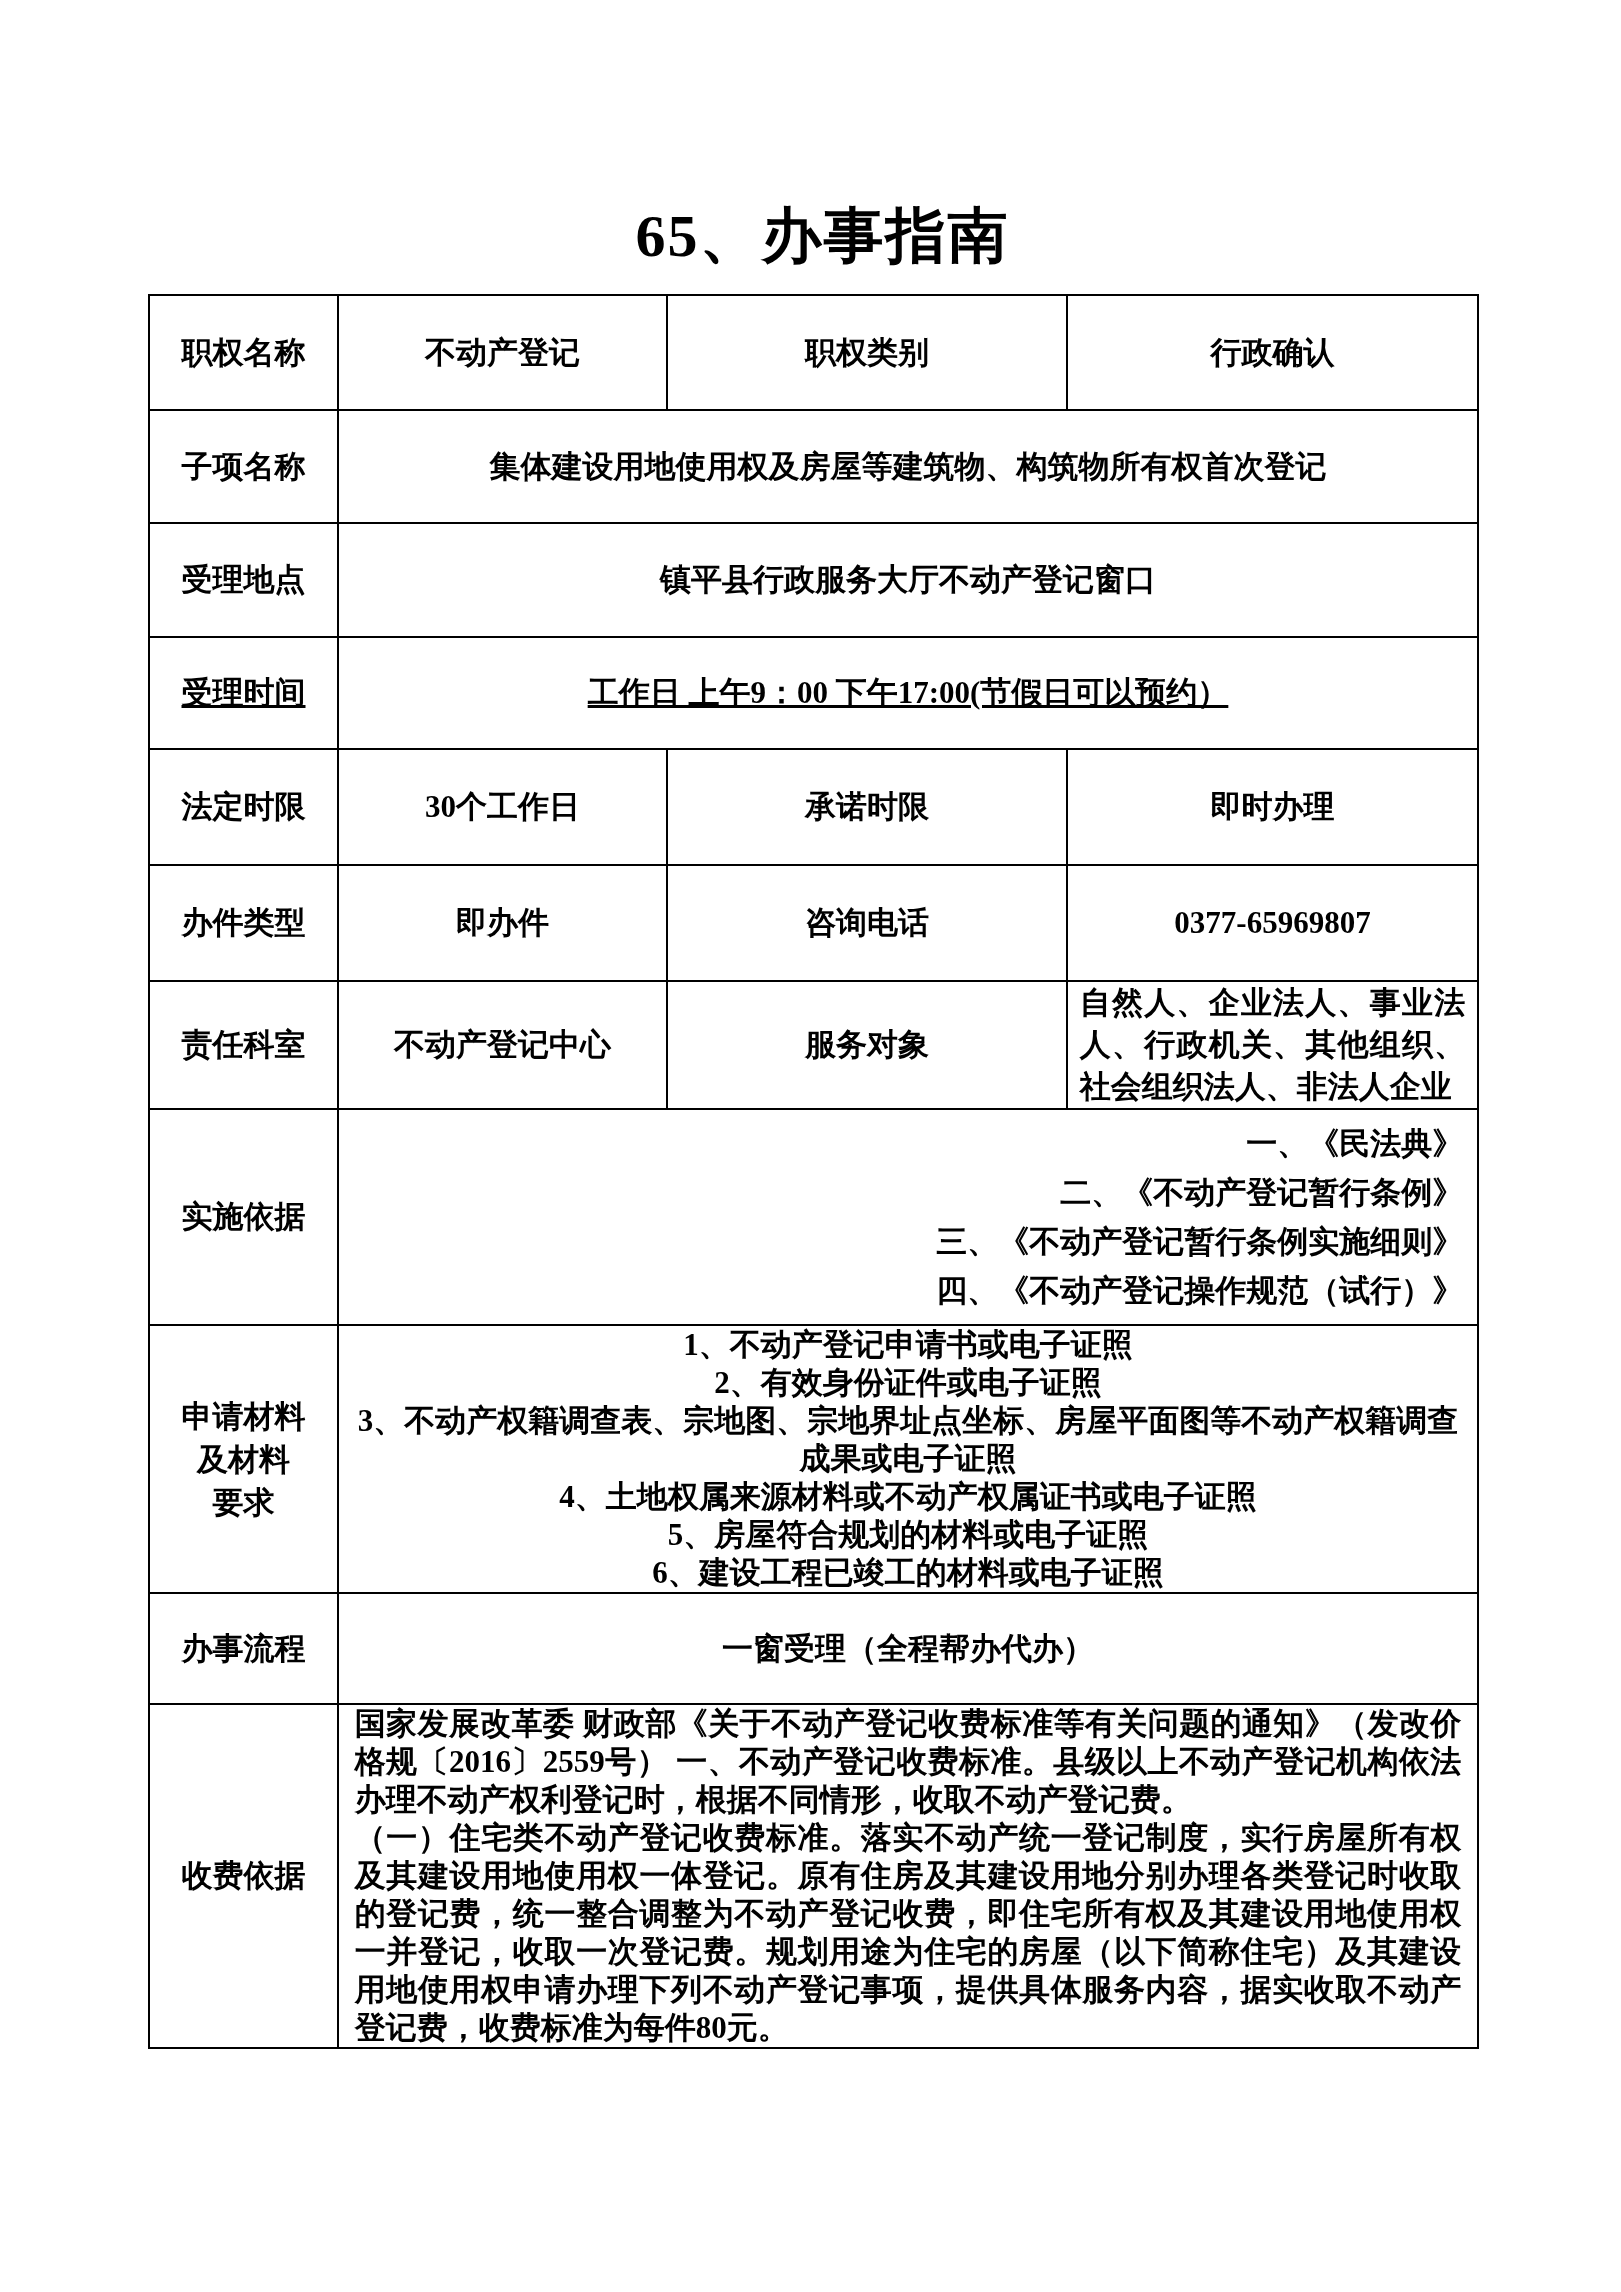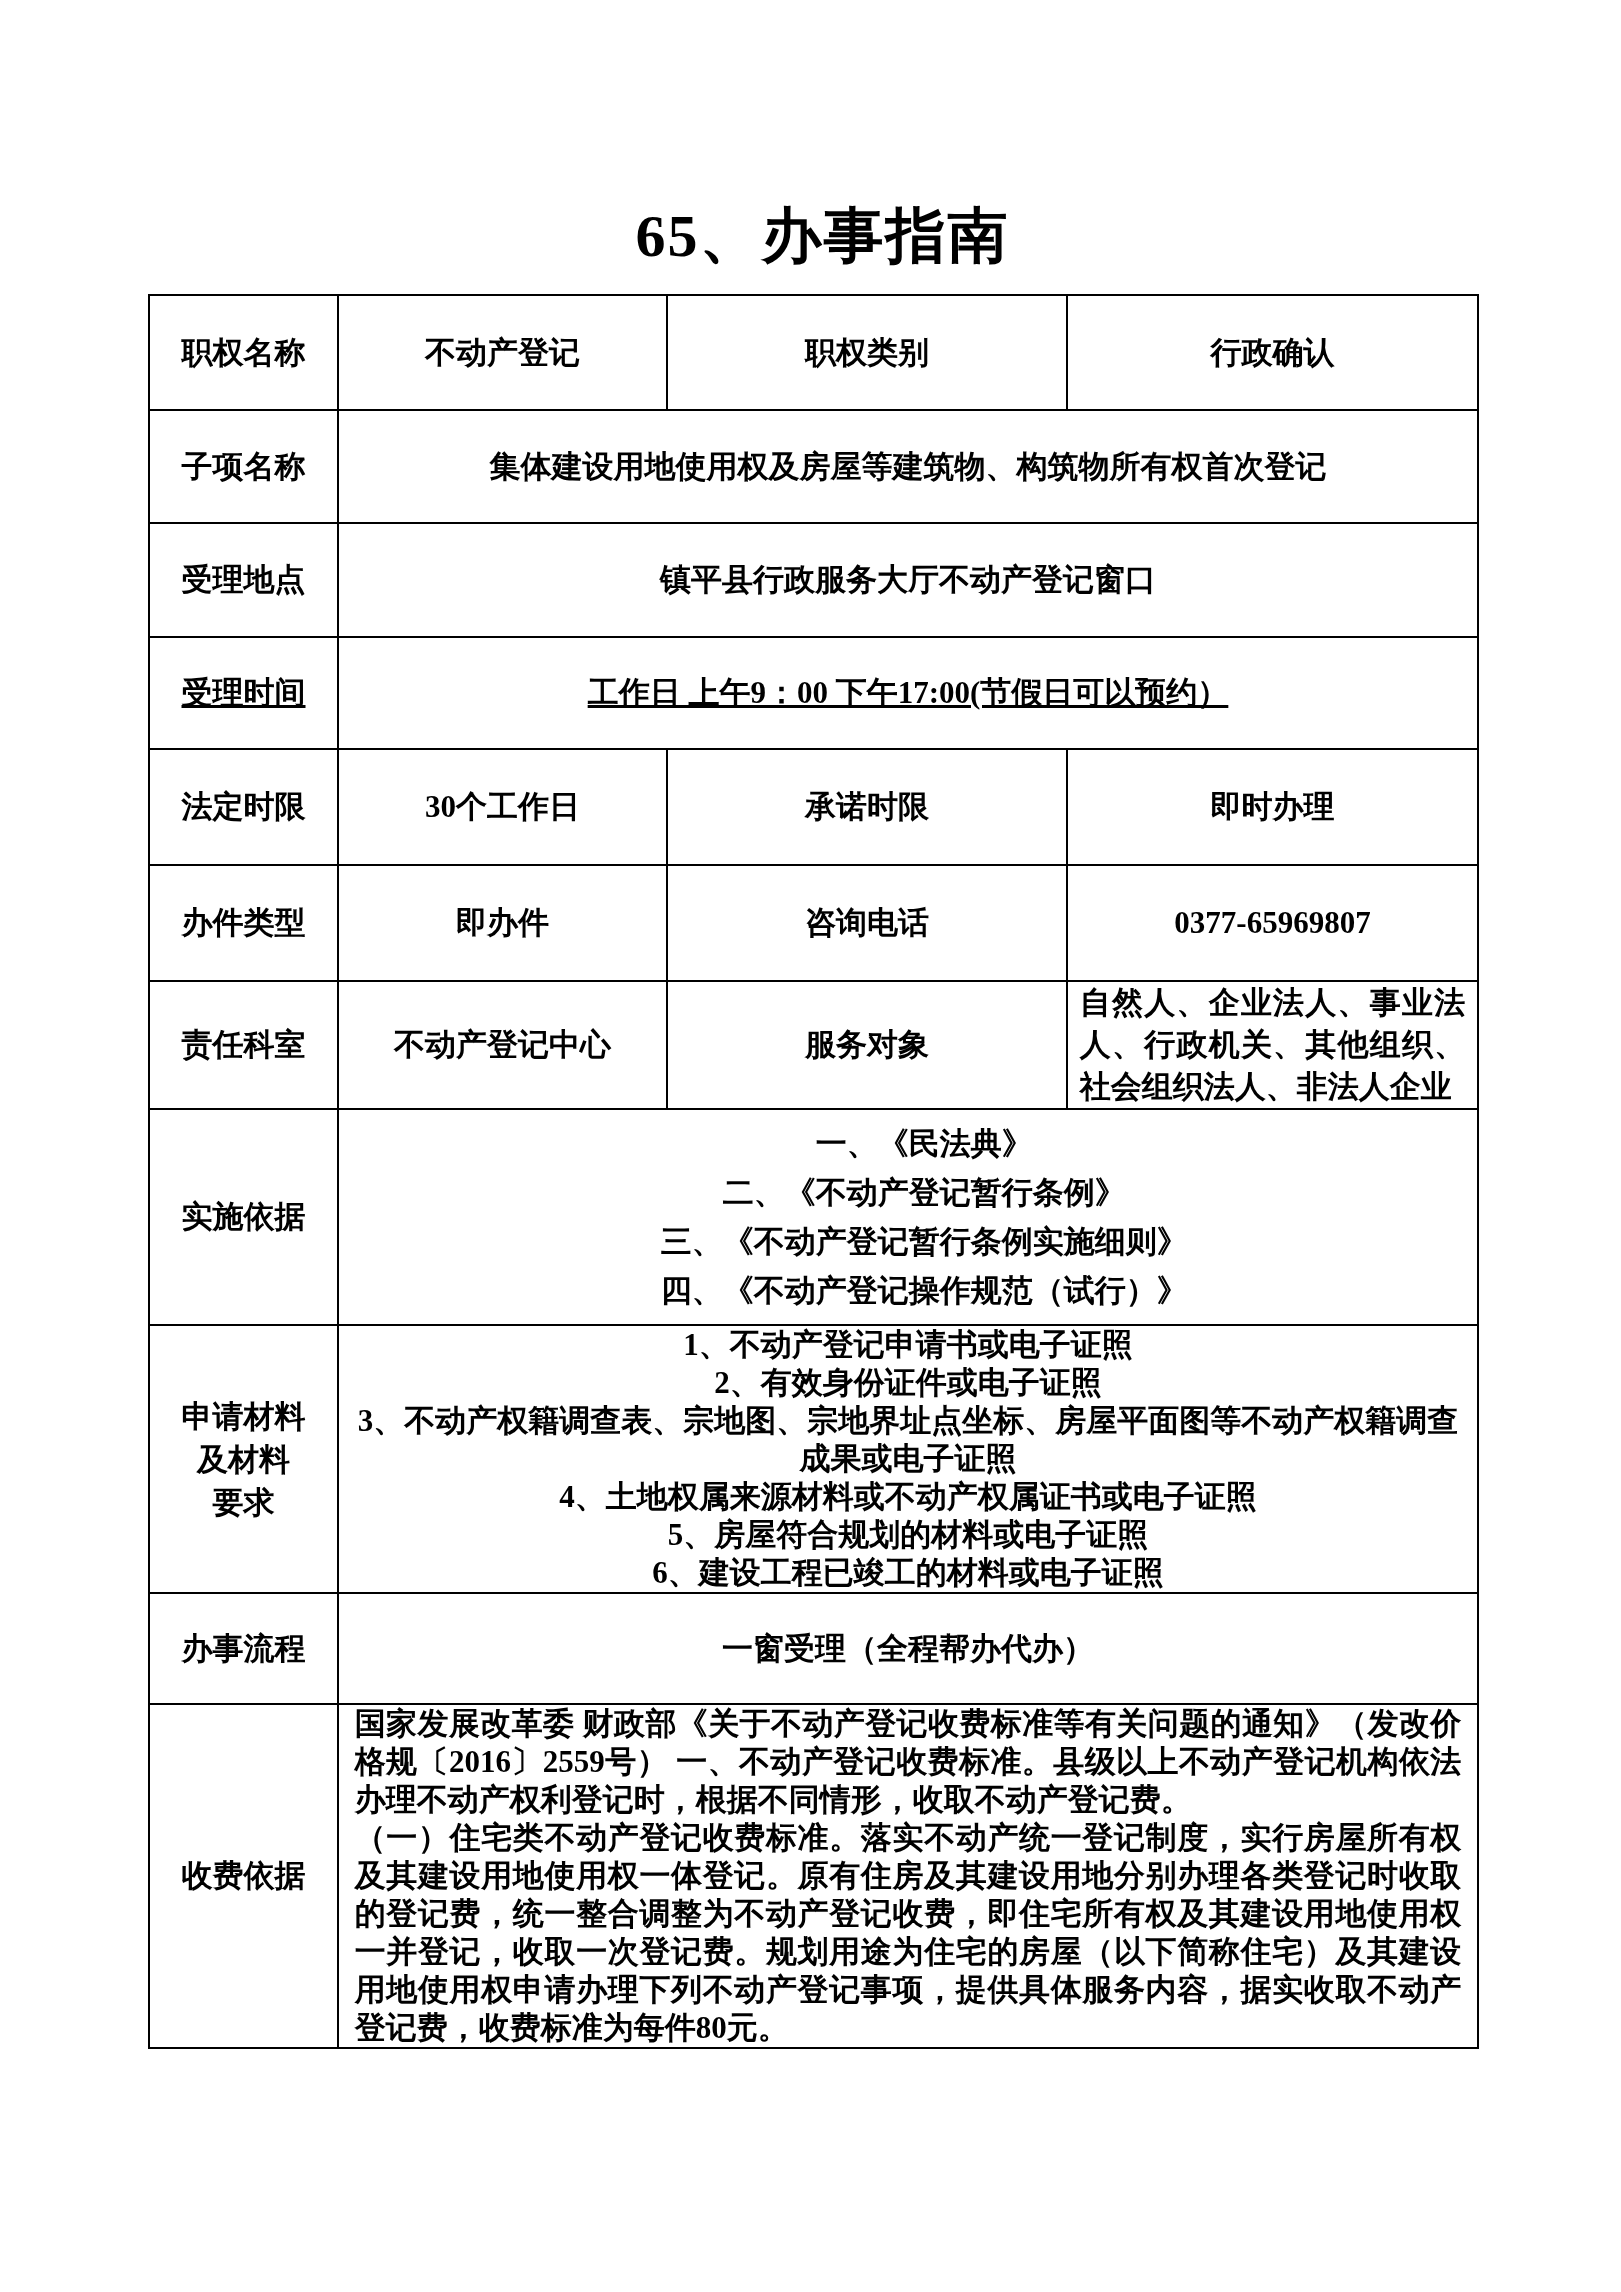--- a/index.html
+++ b/index.html
@@ -64,21 +64,21 @@
   tr.r9  td { height: 264px; }
   tr.r10 td { height: 109px; border-radius: 16px; }
   tr.r11 td { height: 340px; }
   td.target-cell {
     text-align: justify;
     text-align-last: left;
     padding: 0 11.8px;
     line-height: 42px;
   }
   td.basis-cell {
-    text-align: center;
+    text-align: right;
     padding-left: 46px;
     padding-right: 13.7px;
     line-height: 49px;
   }
   td.materials-cell {
     text-align: center;
     padding: 0 13.7px;
     line-height: 38px;
   }
   td.fees-cell {

